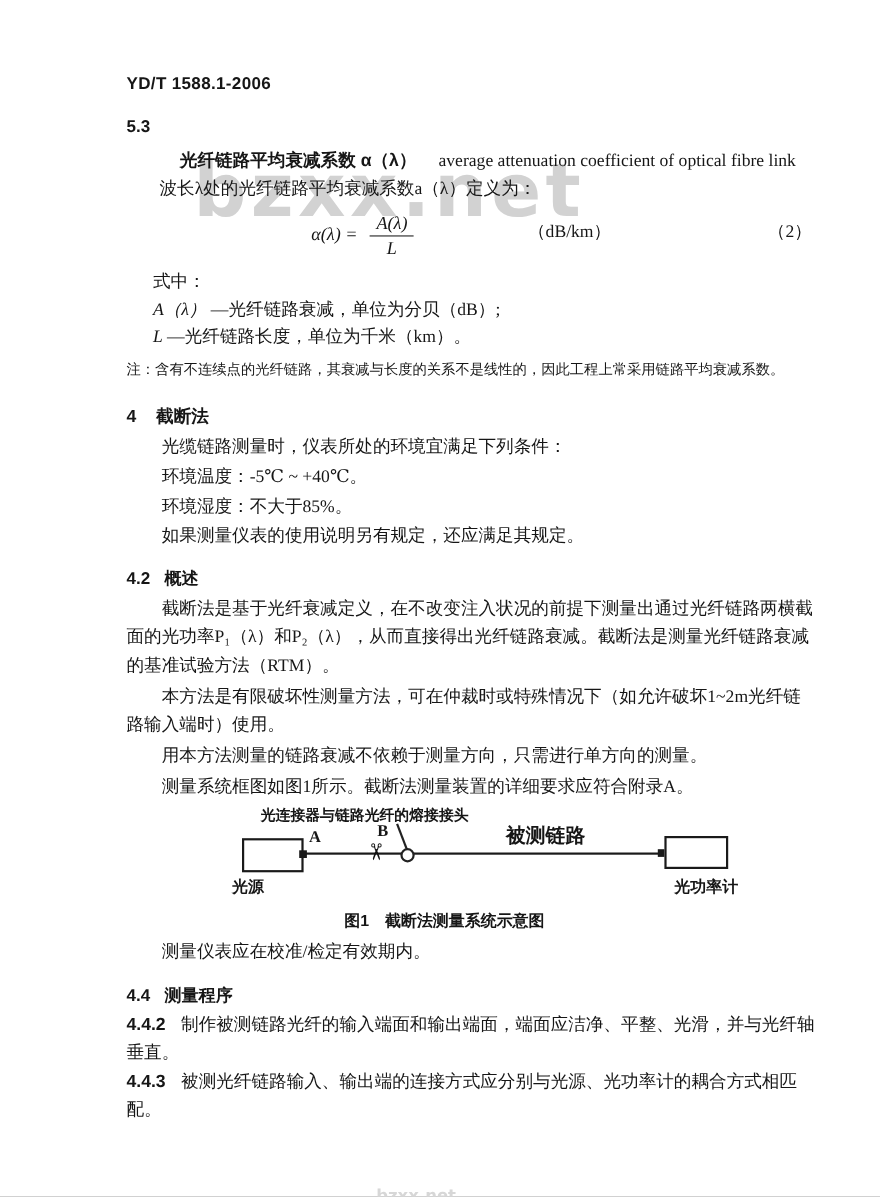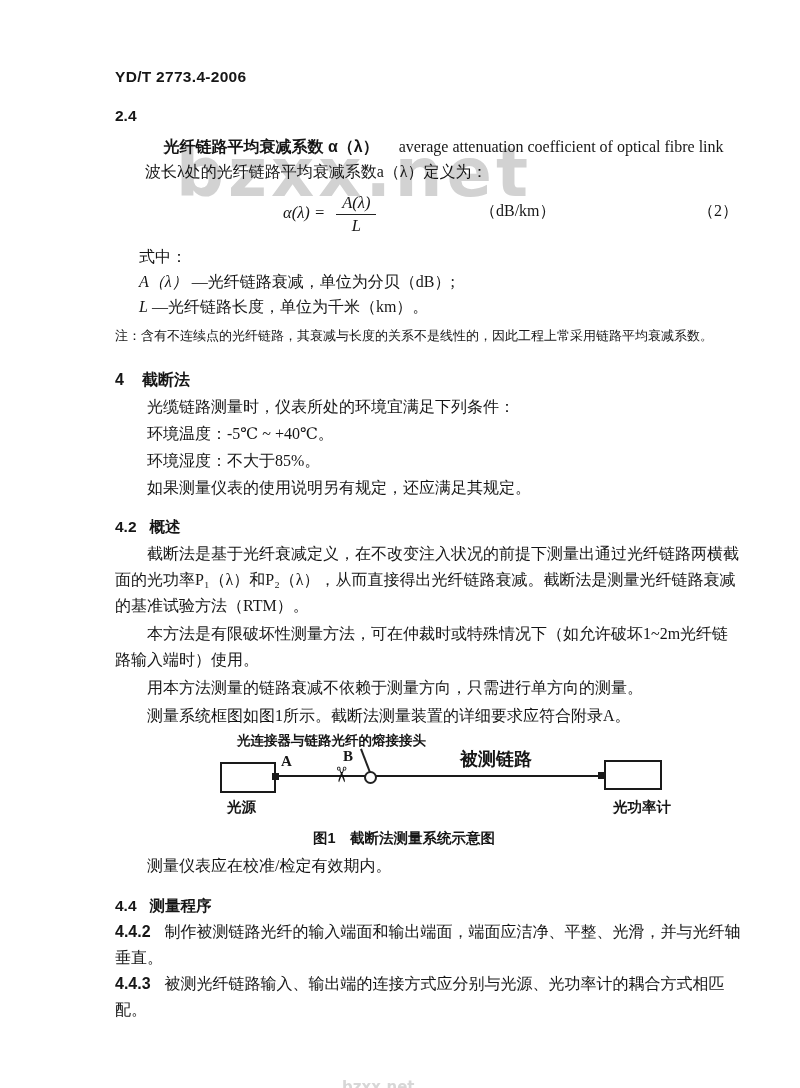--- a/index.html
+++ b/index.html
@@ -55,40 +55,40 @@
   .fig-nub.left{left:157px;top:40px;}
   .fig-nub.right{left:483px;top:39px;}
   .fig-line{position:absolute;left:163px;top:42px;width:327px;height:2px;background:#1a1a1a;}
   .fig-pt{position:absolute;font-size:15px;font-weight:bold;line-height:16px;}
   .fig-pt.a{left:166px;top:20px;}
   .fig-pt.b{left:228px;top:15px;}
   .fig-scissors{position:absolute;left:217px;top:31px;font-size:21px;line-height:21px;transform:rotate(90deg);color:#111;}
   .fig-circle{position:absolute;left:249px;top:38px;width:9px;height:9px;border:2px solid #222;border-radius:50%;background:#fff;}
   .fig-link-label{position:absolute;left:345px;top:18px;font-size:18px;font-family:"Liberation Sans","DejaVu Sans",sans-serif;font-weight:bold;line-height:16px;}
   .fig-dev-label{position:absolute;font-size:14.5px;font-family:"Liberation Sans","DejaVu Sans",sans-serif;font-weight:bold;line-height:16px;}
-  .fig-dev-label.src{left:112px;top:66px;}
+  .fig-dev-label.src{left:96px;top:66px;}
   .fig-dev-label.meter{left:498px;top:66px;}
   .fig-caption{position:absolute;left:128px;top:93px;width:322px;text-align:center;font-size:14.5px;font-family:"Liberation Sans","DejaVu Sans",sans-serif;font-weight:bold;}
   
   .step{margin-top:1px;line-height:25.5px;}
   .snum{font-family:"Liberation Sans","DejaVu Sans",sans-serif;font-weight:bold;margin-right:14px;}
 </style>
 </head>
 <body>
 
 <div class="page">
 
   <div class="watermark">bzxx.net</div>
   <div class="watermark-bottom">bzxx.net</div>
 
   <div class="content">
 
-    <div class="doc-header">YD/T 2773.4-2006</div>
+    <div class="doc-header">YD/T 1588.1-2006</div>
 
-    <div class="sec-num">2.4</div>
+    <div class="sec-num">5.3</div>
 
     <div class="term-line">
       <span class="term-cn">光纤链路平均衰减系数 α（λ）</span>
       <span class="term-en">average attenuation coefficient of optical fibre link</span>
     </div>
 
     <div class="intro-line">波长λ处的光纤链路平均衰减系数a（λ）定义为：</div>
 
     <div class="formula-row">
       <span class="formula">

